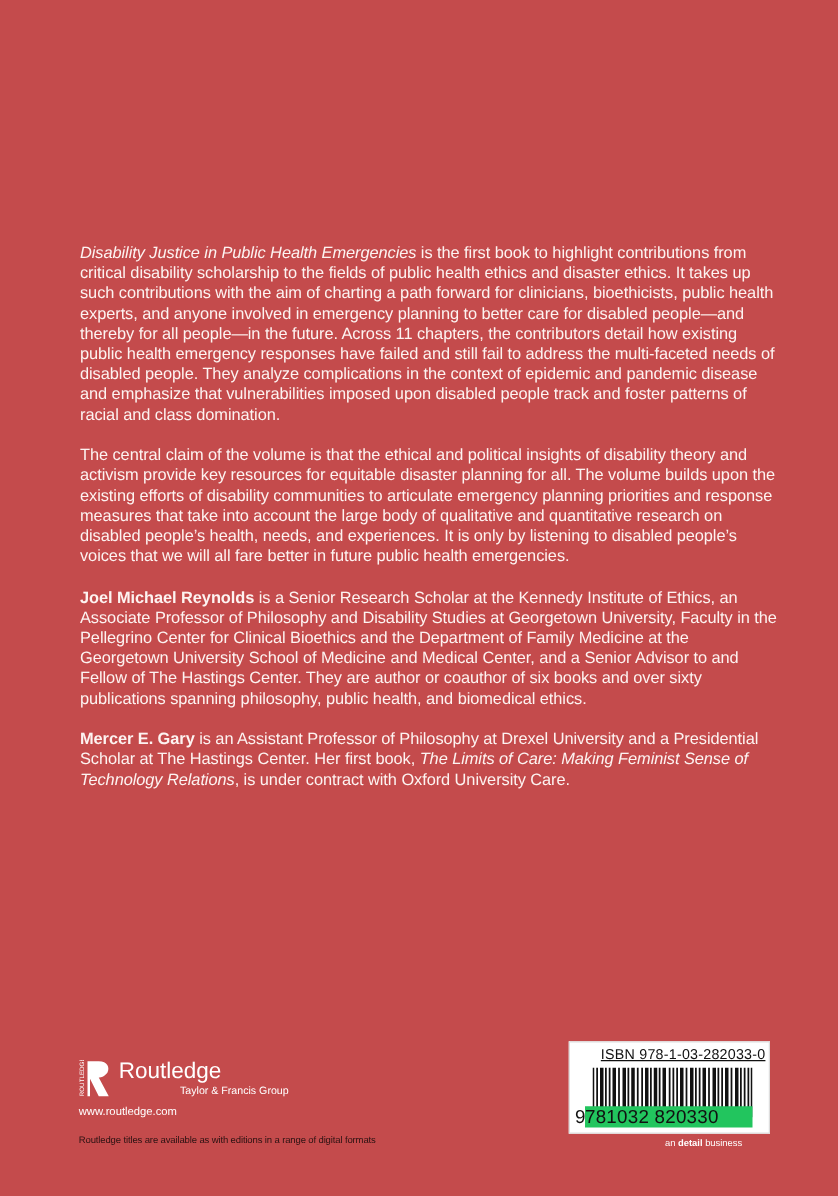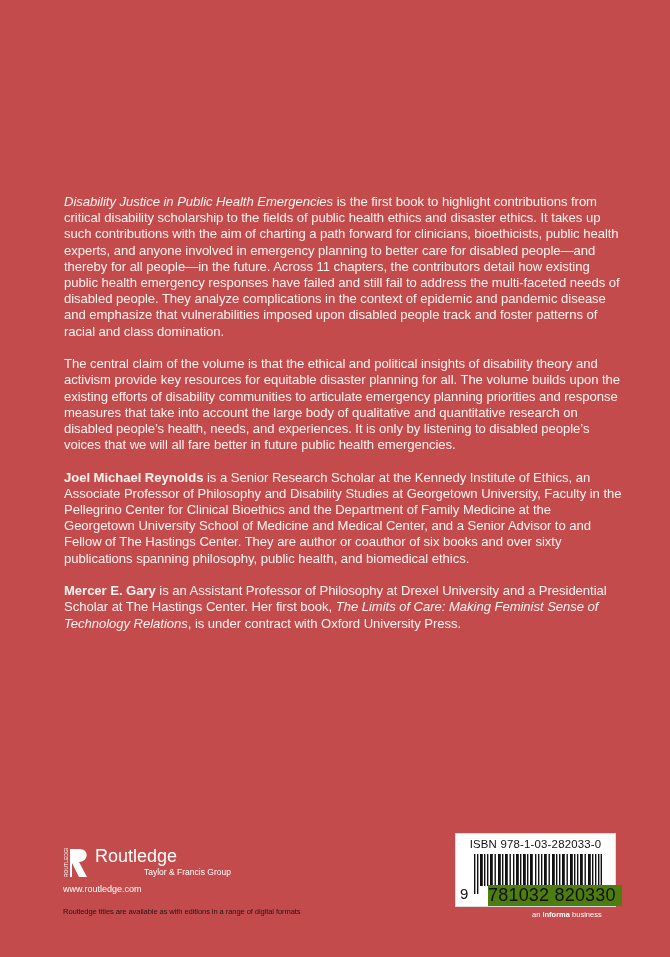--- a/index.html
+++ b/index.html
@@ -18,35 +18,35 @@
   .logo { position:absolute; left:62px; top:848px; height:30px; width:170px; }
   .logo-mark { position:absolute; left:0; top:0; width:28px; height:30px; }
   .logo-name { position:absolute; left:33px; top:-2px; font-size:18px; color:#fff; }
   .logo-sub { position:absolute; left:34px; top:19px; font-size:8.5px; color:#fff; white-space:nowrap;margin-left:48px; }
   .url { position:absolute; left:63px; top:884px; font-size:9px; color:#fff; }
   .ebook { position:absolute; left:63px; top:907px; font-size:7.6px; color:#2a1212; white-space:nowrap; letter-spacing:-0.1px; }
   .barcode-box {
     position:absolute; left:455px; top:833px; width:159px; height:72px;
     background:#fff; border:1px solid #ddd;
   }
-  .isbn { position:absolute; left:0; top:4px; width:100%; text-align:center; font-size:11.4px; color:#111; letter-spacing:0.2px; }
+  .isbn { position:absolute; left:11px; top:4px; width:100%; text-align:center; font-size:11.4px; color:#111; letter-spacing:0.2px;text-decoration:underline; }
   .bars { position:absolute; left:18px; top:20px; width:128px; height:40px; }
   .digits-first { position:absolute; left:4px; top:51px; font-size:15px; color:#111; }
-  .digits { position:absolute; left:32px; top:51px; width:134px; font-size:18px; color:#111; background:#4d7c0f; letter-spacing:0.2px; }
+  .digits { position:absolute; left:12px; top:51px; width:134px; font-size:15px; color:#111; background:#22c55e; letter-spacing:0.2px; }
   .informa { position:absolute; left:532px; top:910px; font-size:7.5px; color:#fff; white-space:nowrap; }
   .informa b { font-weight:bold; }
 </style>
 </head>
 <body>
 
 <div class="blurb">
   <p><i>Disability Justice in Public Health Emergencies</i><span> is the first book to highlight contributions from critical disability scholarship to the fields of public health ethics and disaster ethics. It takes up such contributions with the aim of charting a path forward for clinicians, bioethicists, public health experts, and anyone involved in emergency planning to better care for disabled people—and thereby for all people—in the future. Across 11 chapters, the contributors detail how existing public health emergency responses have failed and still fail to address the multi-faceted needs of disabled people. They analyze complications in the context of epidemic and pandemic disease and emphasize that vulnerabilities imposed upon disabled people track and foster patterns of racial and class domination.</span></p>
   <p>The central claim of the volume is that the ethical and political insights of disability theory and activism provide key resources for equitable disaster planning for all. The volume builds upon the existing efforts of disability communities to articulate emergency planning priorities and response measures that take into account the large body of qualitative and quantitative research on disabled people’s health, needs, and experiences. It is only by listening to disabled people’s voices that we will all fare better in future public health emergencies.</p>
   <p><b>Joel Michael Reynolds</b><span> is a Senior Research Scholar at the Kennedy Institute of Ethics, an Associate Professor of Philosophy and Disability Studies at Georgetown University, Faculty in the Pellegrino Center for Clinical Bioethics and the Department of Family Medicine at the Georgetown University School of Medicine and Medical Center, and a Senior Advisor to and Fellow of The Hastings Center. They are author or coauthor of six books and over sixty publications spanning philosophy, public health, and biomedical ethics.</span></p>
-  <p><b>Mercer E. Gary</b><span> is an Assistant Professor of Philosophy at Drexel University and a Presidential Scholar at The Hastings Center. Her first book, </span><i>The Limits of Care: Making Feminist Sense of Technology Relations</i><span>, is under contract with Oxford University Press.</span></p>
+  <p><b>Mercer E. Gary</b><span> is an Assistant Professor of Philosophy at Drexel University and a Presidential Scholar at The Hastings Center. Her first book, </span><i>The Limits of Care: Making Feminist Sense of Technology Relations</i><span>, is under contract with Oxford University Care.</span></p>
 </div>
 
 <div class="logo">
   <svg class="logo-mark" viewBox="0 0 28 30">
     <path d="M8 1 H17 C24 1 26 6 24 10 C22 13 19 14 17 14 L25 29 H17 L10 15 V29 H8 Z" fill="#fff"></path>
     <text x="5.5" y="29" transform="rotate(-90 5.5 29)" font-size="5" fill="#fff" font-family="Liberation Sans, sans-serif">ROUTLEDGE</text>
   </svg>
   <div class="logo-name">Routledge</div>
   <div class="logo-sub">Taylor &amp; Francis Group</div>
 </div>
@@ -92,13 +92,13 @@
         <rect x="114" y="0" width="2.8" height="32"></rect>
       <rect x="118" y="0" width="1.4" height="32"></rect>
         <rect x="121" y="0" width="1.4" height="32"></rect>
       <rect x="124" y="0" width="1.4" height="40"></rect>
         <rect x="126.6" y="0" width="1.4" height="40"></rect>
     </g>
   </svg>
   <div class="digits-first">9</div>
   <div class="digits">781032 820330</div>
 </div>
-<div class="informa"><span>an </span><b>informa</b><span> business</span></div>
+<div class="informa"><span>an </span><b>detail</b><span> business</span></div>
 
 </body></html>

